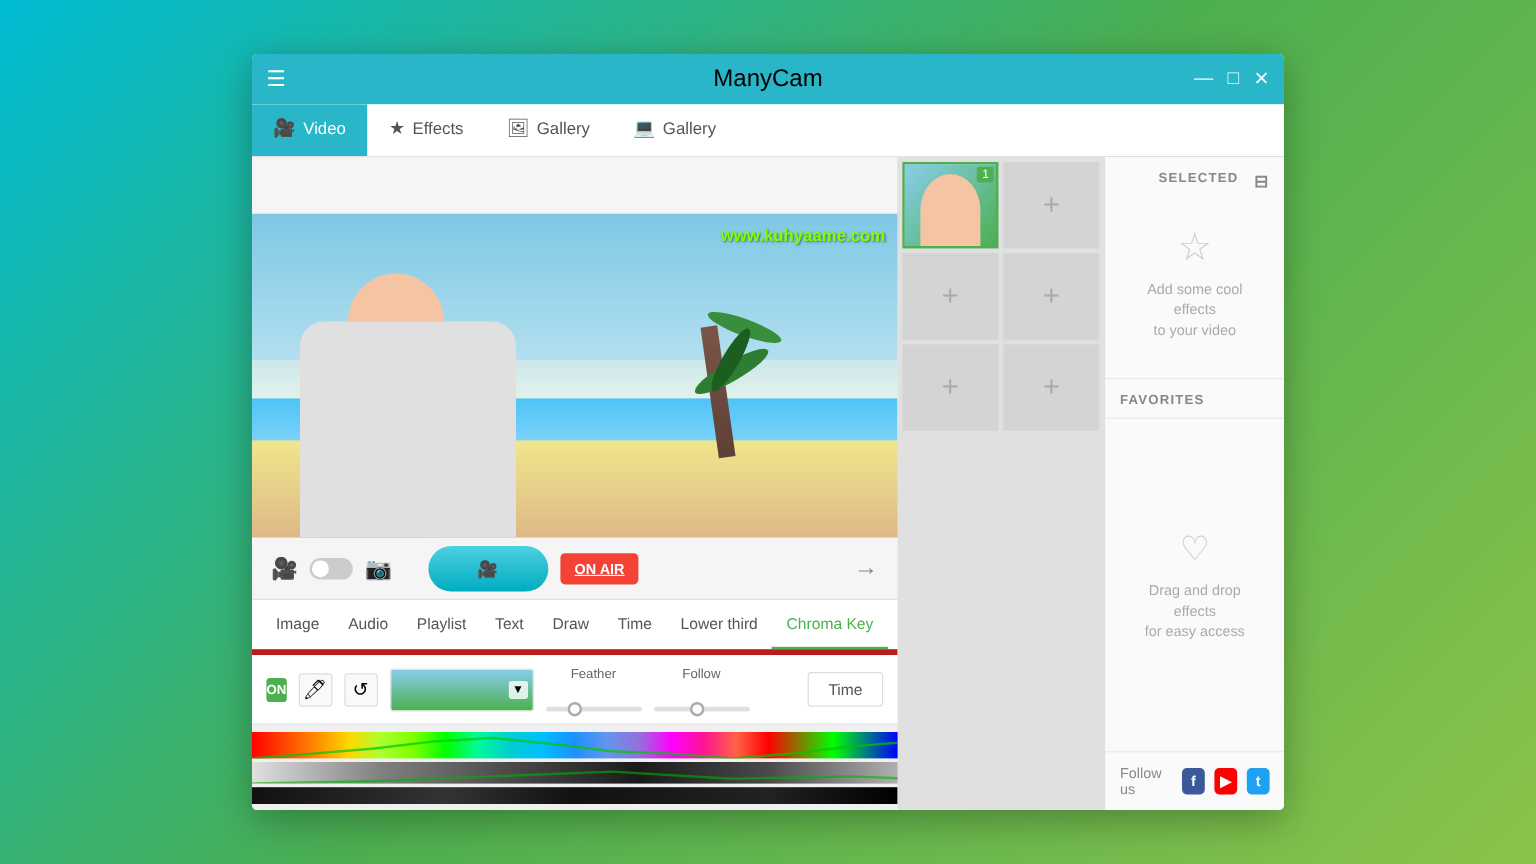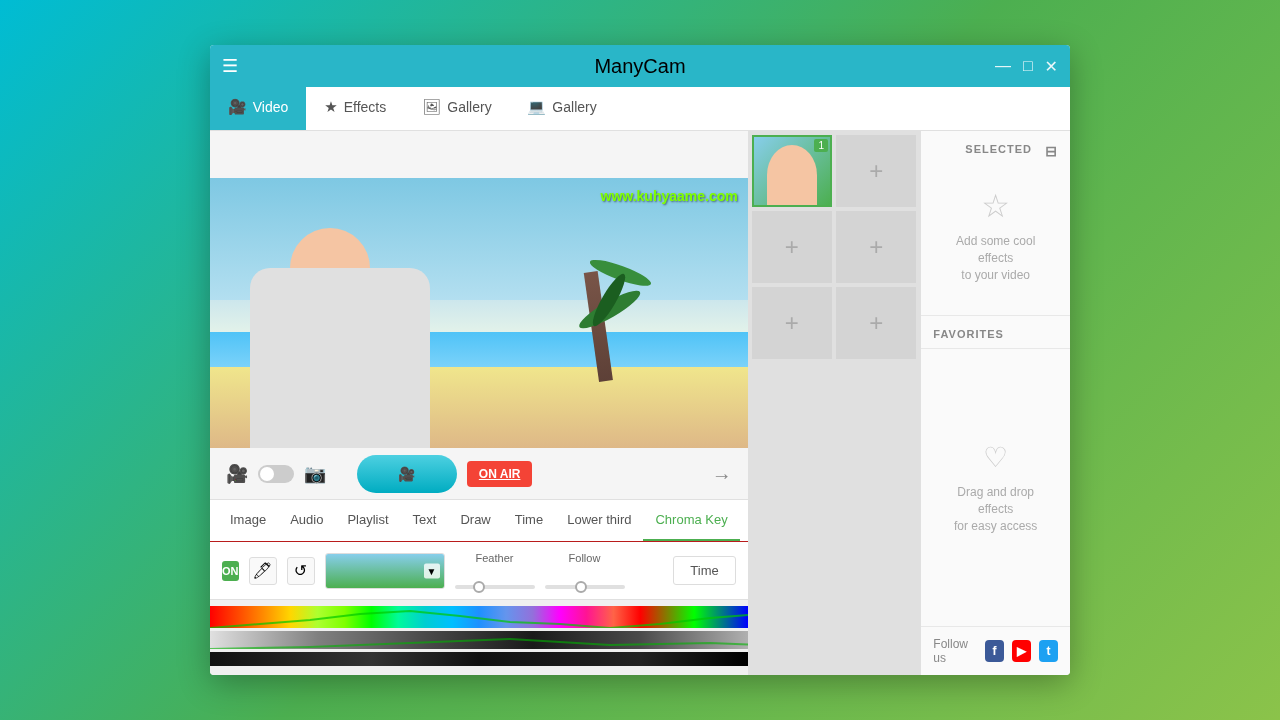--- a/index.html
+++ b/index.html
@@ -205,21 +205,21 @@
       color: white;
       font-size: 12px;
       font-weight: bold;
       cursor: pointer;
       text-decoration: underline;
     }
     .arrow-icon { color: #888; font-size: 20px; margin-left: auto; }
     .tool-tabs {
       display: flex;
       background: white;
-      border-bottom: 1px solid #b91c1c;
+      border-bottom: 5px solid #b91c1c;
       padding: 0 8px;
       flex-shrink: 0;
     }
     .tool-tab {
       padding: 12px 12px;
       font-size: 13px;
       color: #555;
       cursor: pointer;
       border-bottom: 2px solid transparent;
       white-space: nowrap;

